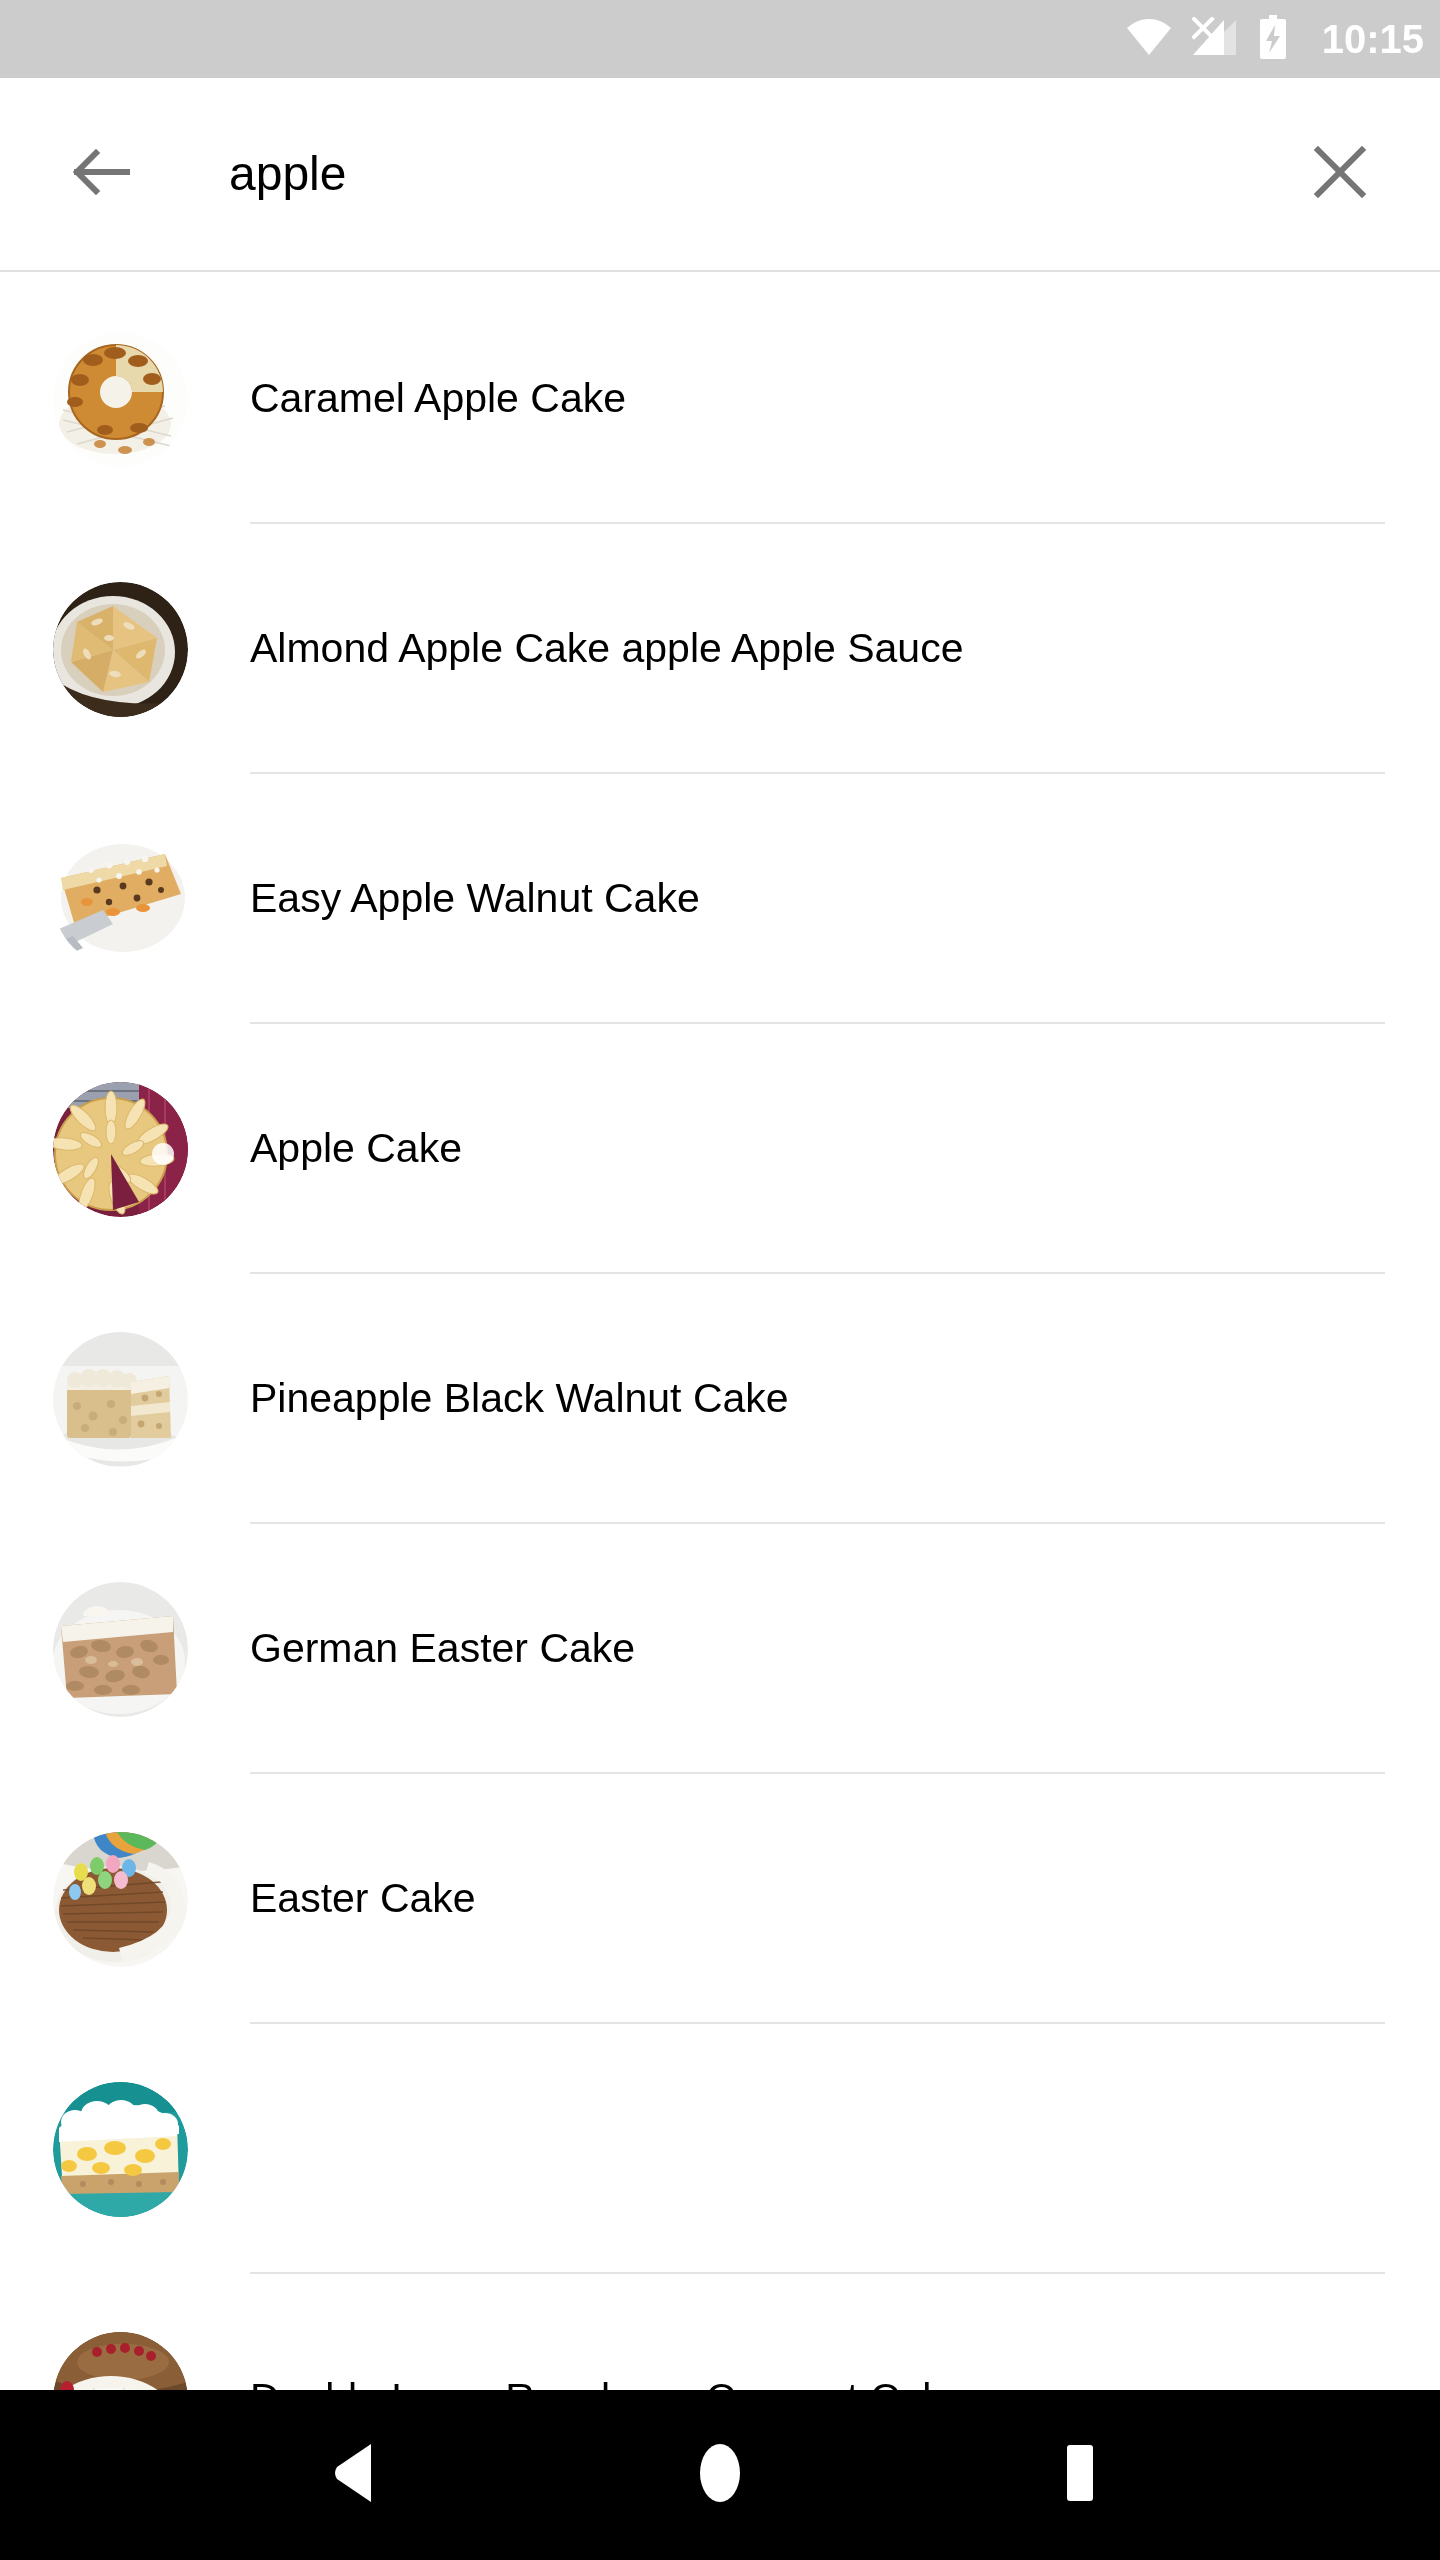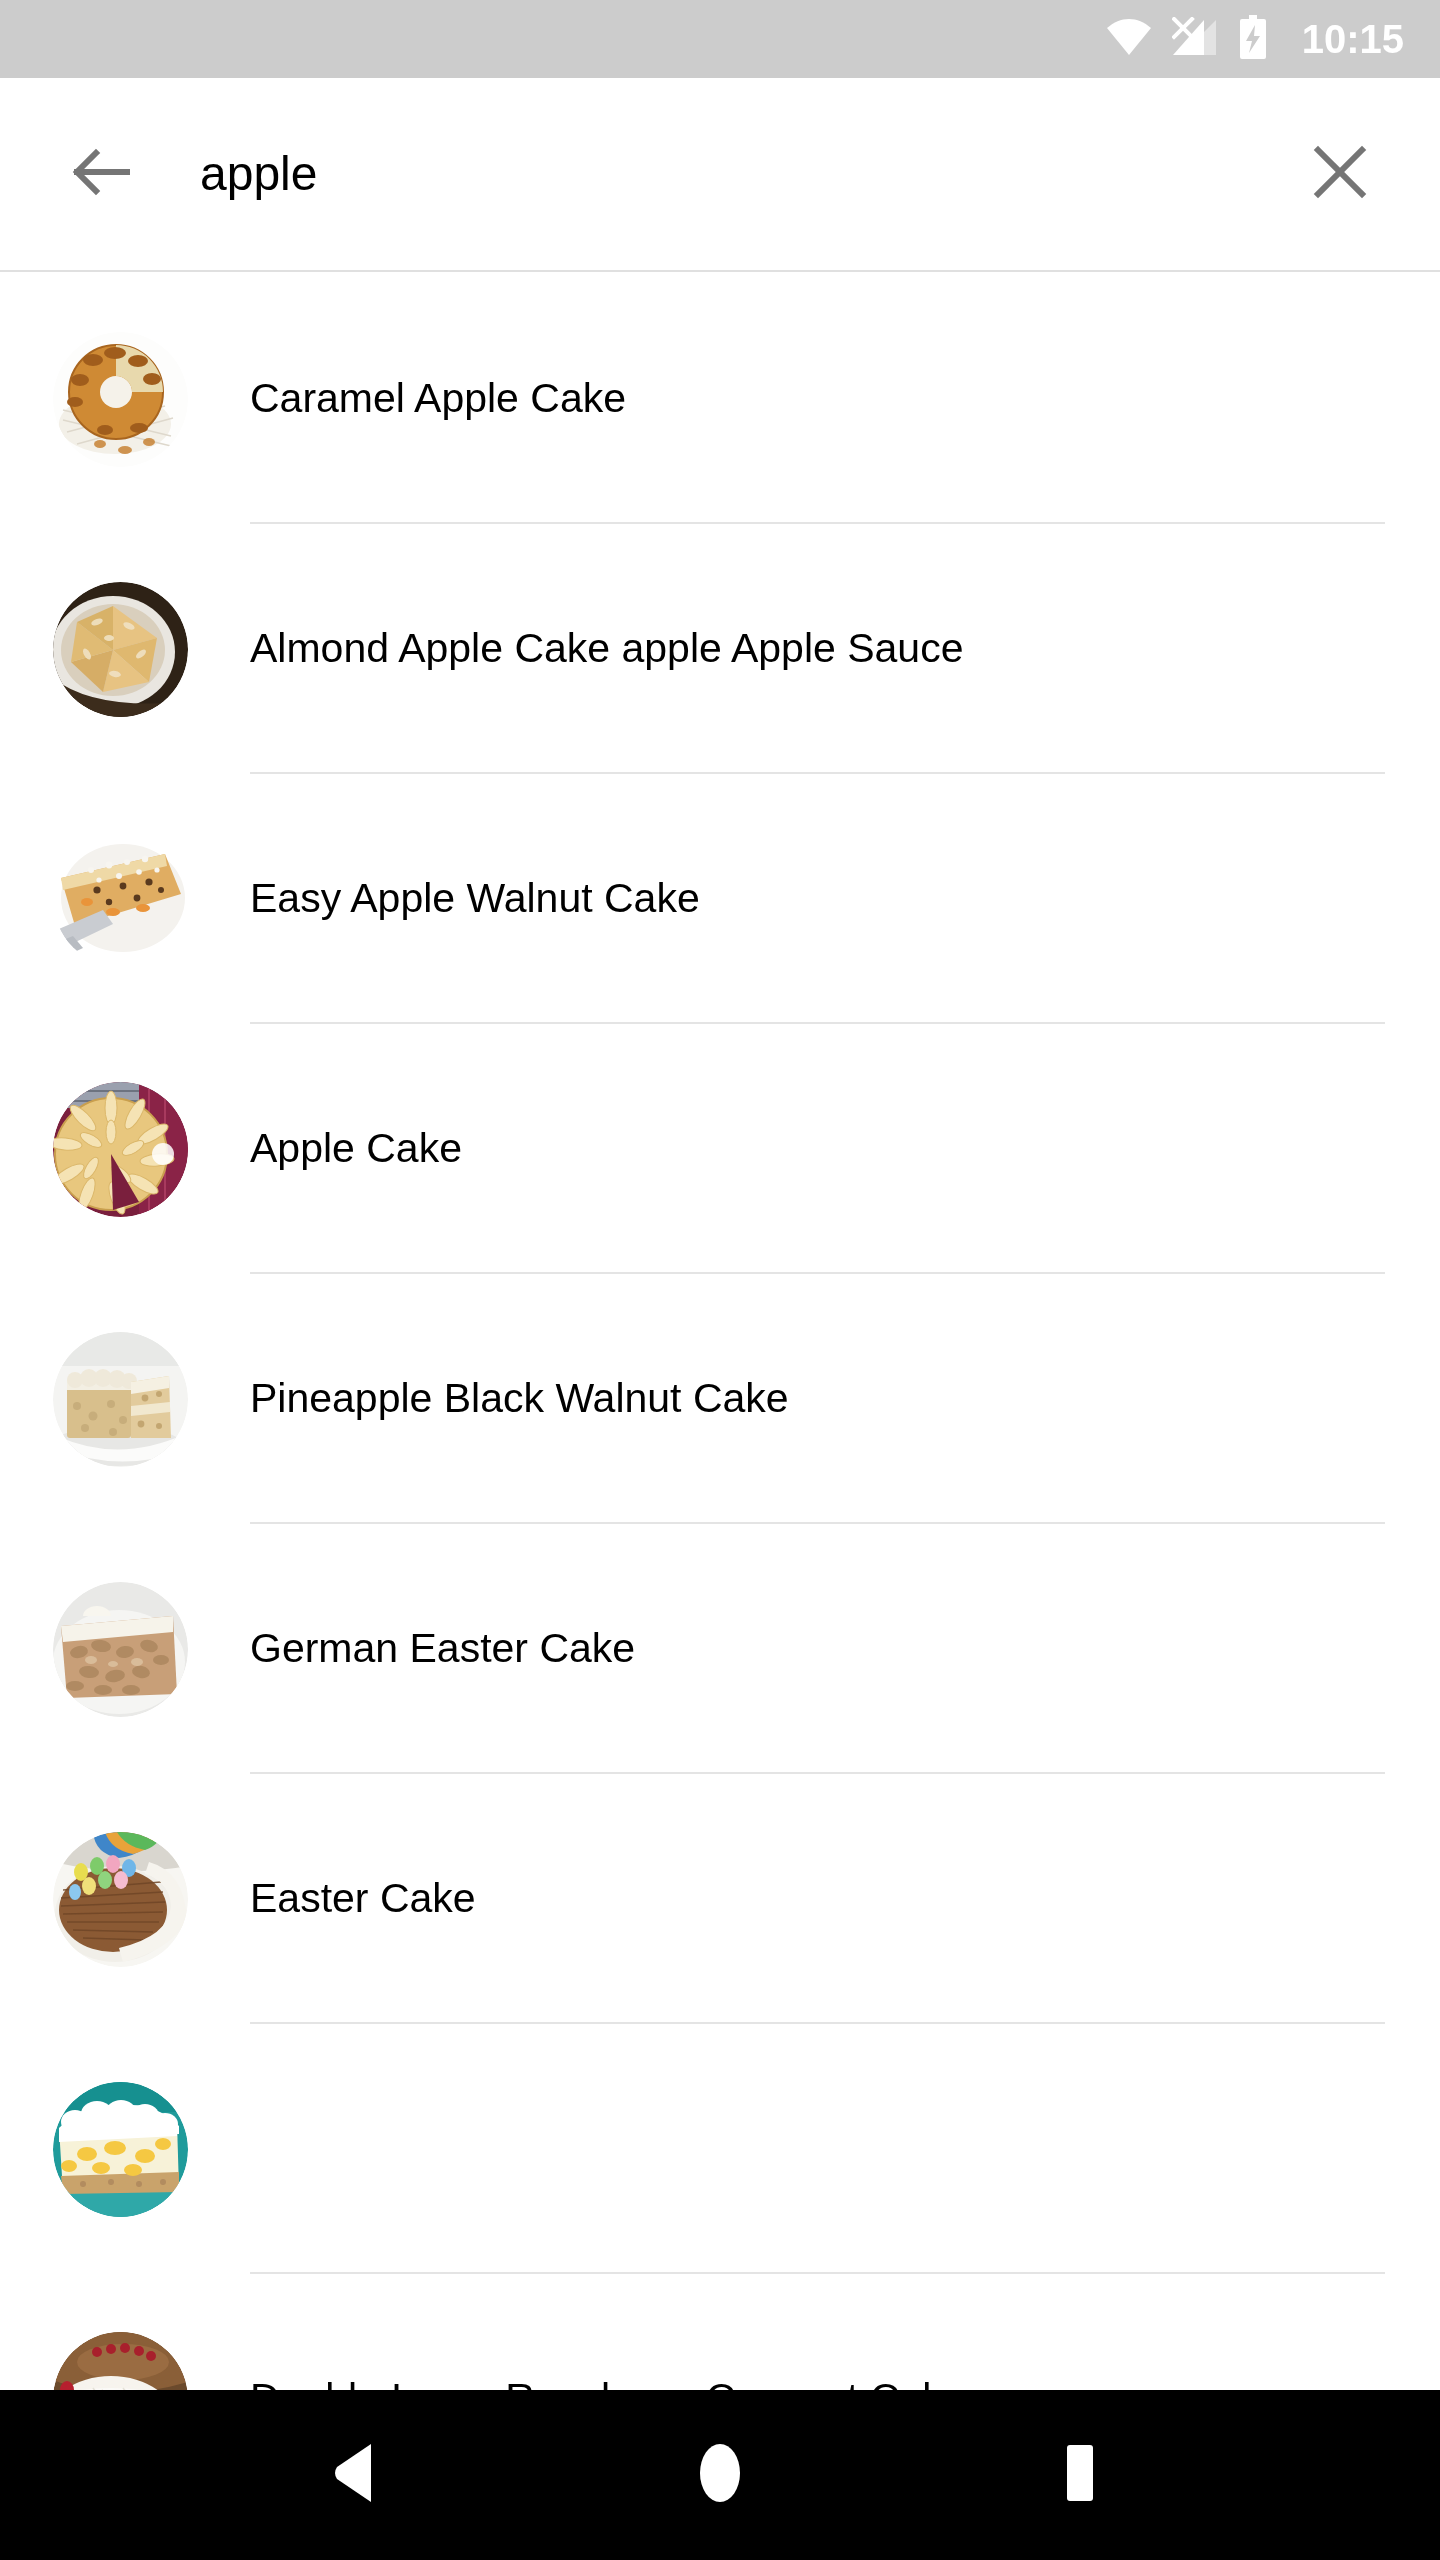--- a/index.html
+++ b/index.html
@@ -23,21 +23,21 @@
   
   .status-bar {
     position: absolute;
     top: 0; left: 0;
     width: 1440px;
     height: 78px;
     background: #cccccc;
     display: flex;
     align-items: center;
     justify-content: flex-end;
-    padding-right: 36px;
+    padding-right: 16px;
   }
   .status-icons {
     display: flex;
     align-items: center;
     gap: 20px;
   }
   .status-icon { display: block; }
   .status-time {
     color: #ffffff;
     font-size: 40px;
@@ -50,20 +50,21 @@
   
   .search-bar {
     position: absolute;
     top: 78px; left: 0;
     width: 1440px;
     height: 194px;
     background: #ffffff;
     border-bottom: 2px solid #e0e0e0;
     display: flex;
     align-items: center;
+    gap: 29px;
   }
   .back-btn {
     width: 110px;
     height: 110px;
     margin-left: 45px;
     display: flex;
     align-items: center;
     justify-content: center;
     cursor: pointer;
     flex: 0 0 auto;

